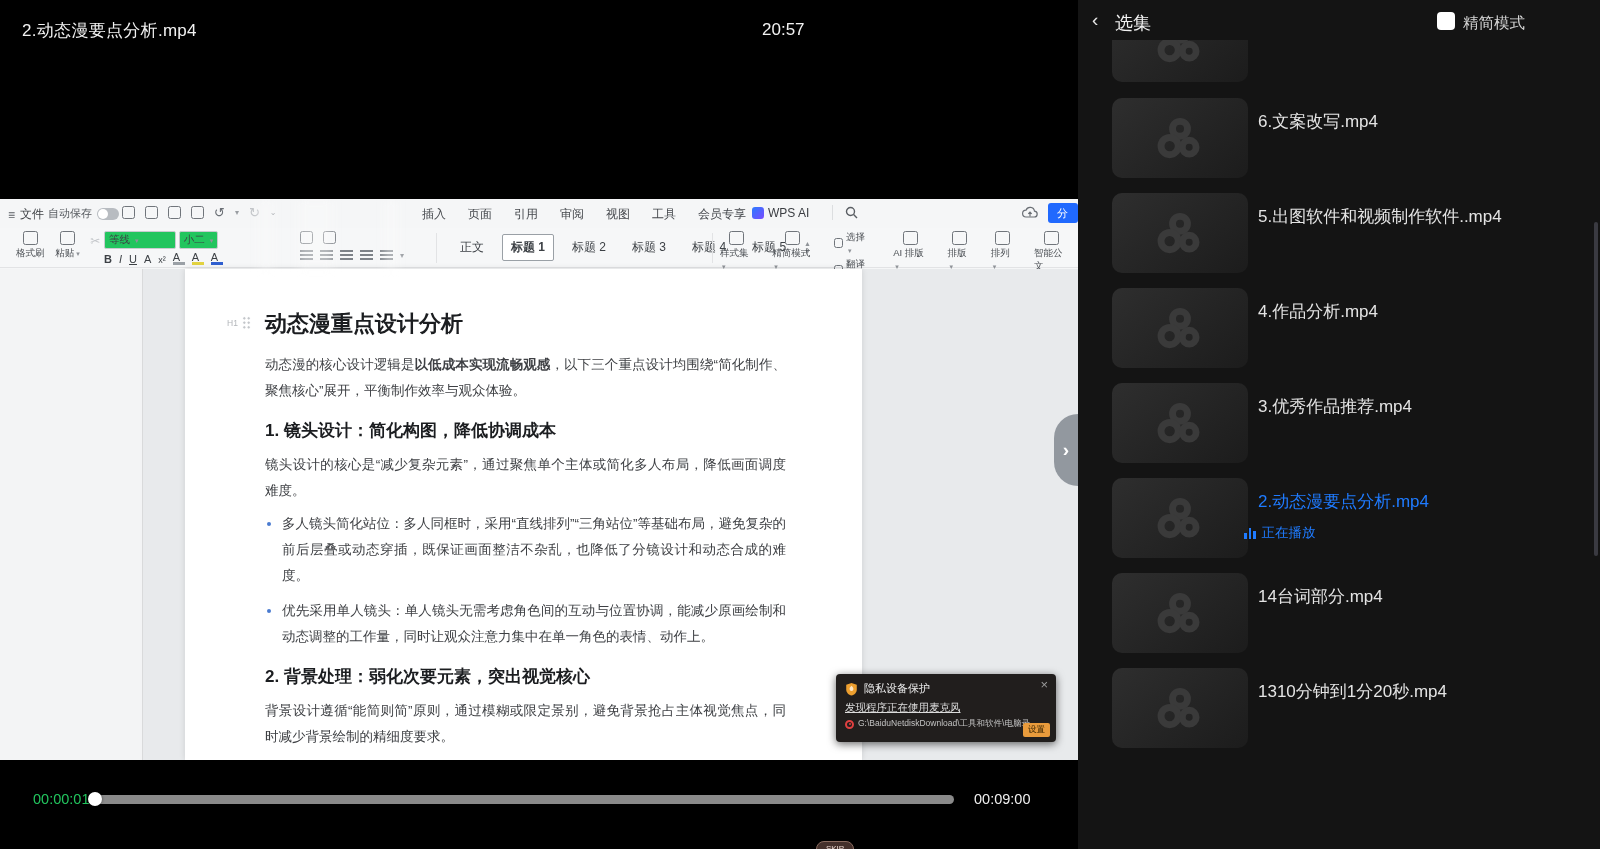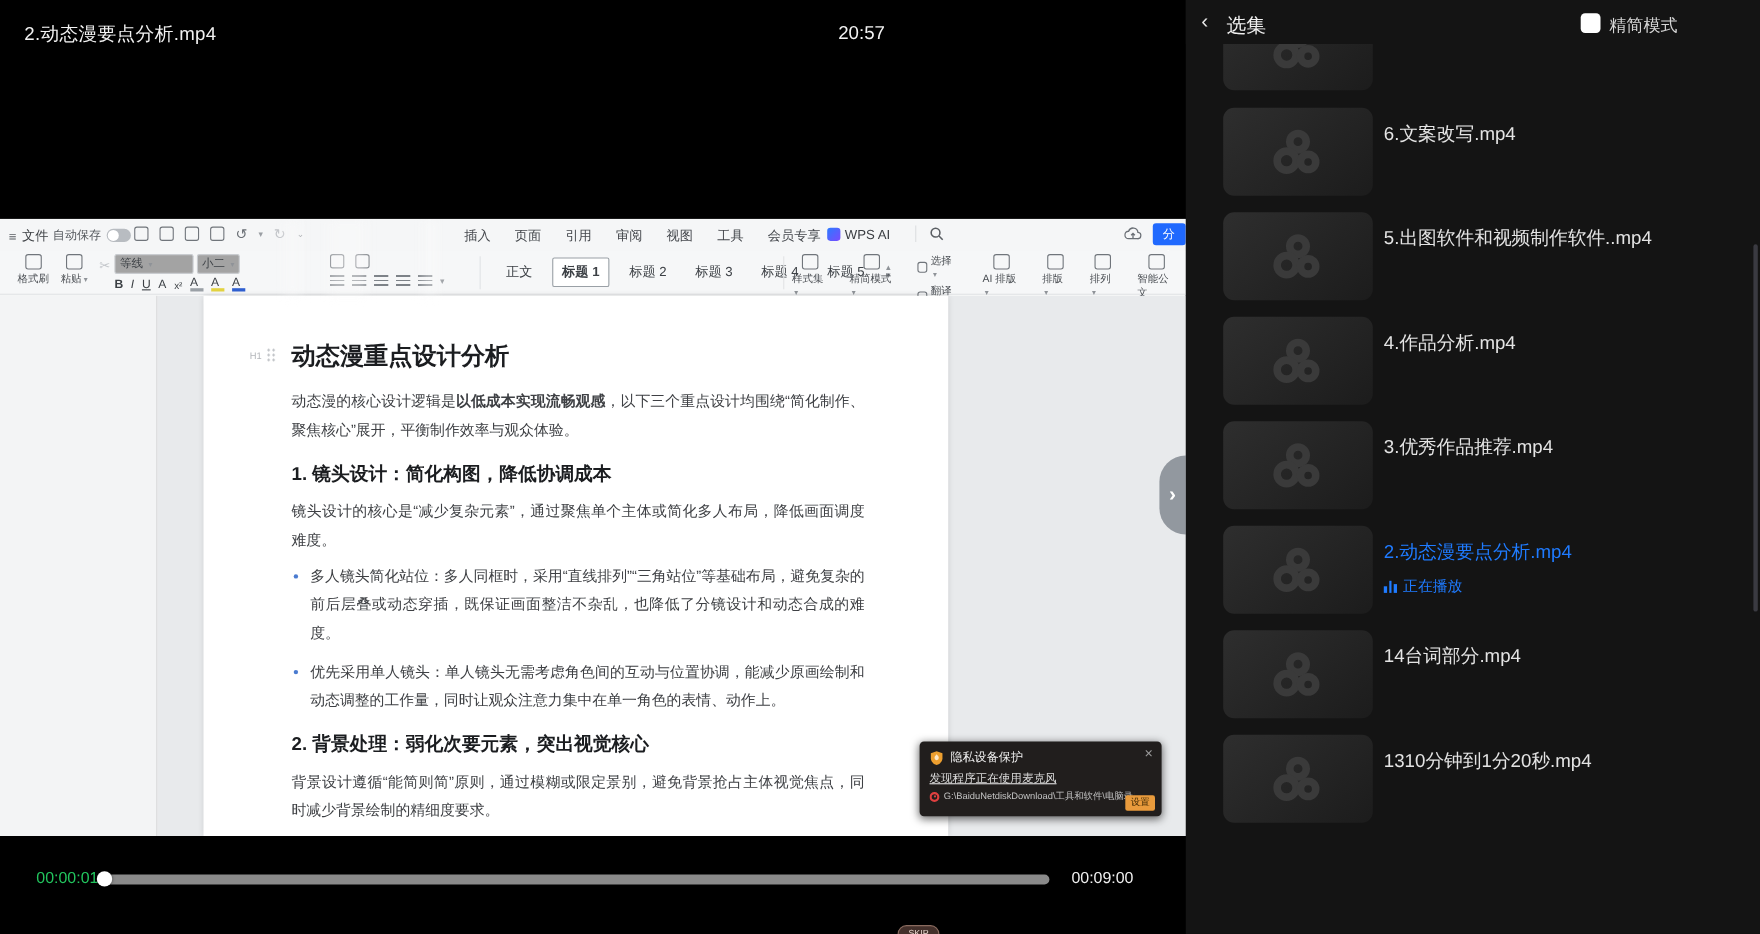--- a/index.html
+++ b/index.html
@@ -35,21 +35,21 @@
   .share-btn { position:absolute; left:1048px; top:4px; height:20px; padding:0 9px; background:#2069fe; color:#fff; border-radius:3px; font-size:11px; line-height:20px; }
 
   
   .ribbon { position:absolute; left:0; top:29px; width:100%; height:40px; background:#f6f7f8; border-bottom:1px solid #e2e3e5; font-size:9.5px; color:#4a4e53; }
   .rg { position:absolute; top:3px; }
   .vbtn { display:inline-flex; flex-direction:column; align-items:center; gap:2px; margin-right:8px; }
   .vbtn .qicon { width:15px; height:14px; }
   .g-clip { left:16px; }
   .scissors { color:#c2c5c9; font-size:12px; margin-top:3px; }
   .g-font { left:104px; width:190px; }
-  .selbox { display:inline-block; border:1px solid #c9ccd0; background:#a3a3a3; border-radius:2px; font-size:10.5px; color:#3c4045; padding:1px 4px; position:relative; }
+  .selbox { display:inline-block; border:1px solid #c9ccd0; background:#22c55e; border-radius:2px; font-size:10.5px; color:#3c4045; padding:1px 4px; position:relative; }
   .selbox::after { content:"▾"; font-size:7px; color:#8f9songs398; color:#8f9398; margin-left:5px; }
   .fx-row { margin-top:4px; display:flex; gap:7px; align-items:flex-end; font-size:11px; color:#3c4045; }
   .fx-row .it { font-style:italic; }
   .fx-row .un { text-decoration:underline; }
   .fx-row .sup { font-size:9px; }
   .cbar { display:inline-block; width:12px; border-bottom:3px solid #e3d341; line-height:9px; }
   .cbar.blue { border-color:#2f5fd0; }
   .cbar.plain { border-color:#9aa0a6; }
   .g-para { left:300px; width:110px; }
   .pr1 { display:flex; gap:10px; }
@@ -109,21 +109,21 @@
   .sidebar { position:absolute; left:1078px; top:0; width:522px; height:849px; background:#141414; }
   .sb-head { position:absolute; left:0; top:0; width:100%; height:40px; background:#141414; z-index:3; }
   .sb-back { position:absolute; left:14px; top:9px; color:#e8e8e8; font-size:19px; cursor:pointer; }
   .sb-title { position:absolute; left:37px; top:11px; color:#f0f0f0; font-size:18px; font-weight:500; }
   .sb-check { position:absolute; left:359px; top:12px; width:18px; height:18px; background:#fff; border-radius:4px; cursor:pointer; }
   .sb-mode { position:absolute; left:385px; top:13px; color:#d6d6d6; font-size:15.5px; }
   .pl-item { position:absolute; left:34px; width:478px; height:80px; cursor:pointer; }
   .thumb { position:absolute; left:0; top:0; width:136px; height:80px; border-radius:10px; background:linear-gradient(140deg,#2e2e2e,#1c1c1c); display:flex; align-items:center; justify-content:center; }
   .pl-label { position:absolute; left:146px; top:12px; color:#e4e4e4; font-size:17px; white-space:nowrap; }
   .pl-item.playing .pl-label { color:#1f7bff; }
-  .pl-sub { position:absolute; left:146px; top:46px; color:#1f7bff; font-size:13.5px; display:flex; gap:6px; align-items:center; }
+  .pl-sub { position:absolute; left:132px; top:46px; color:#1f7bff; font-size:13.5px; display:flex; gap:6px; align-items:center; }
   .eq { display:inline-flex; gap:2px; align-items:flex-end; height:11px; }
   .eq i { display:block; width:2.5px; background:#1f7bff; }
   .eq i:nth-child(1){height:6px;} .eq i:nth-child(2){height:11px;} .eq i:nth-child(3){height:8px;}
   .sb-scroll { position:absolute; left:516px; top:222px; width:4px; height:334px; background:#3a3a41; border-radius:2px; cursor:pointer; }
 
   svg { display:block; }
 </style>
 </head>
 <body>
 

